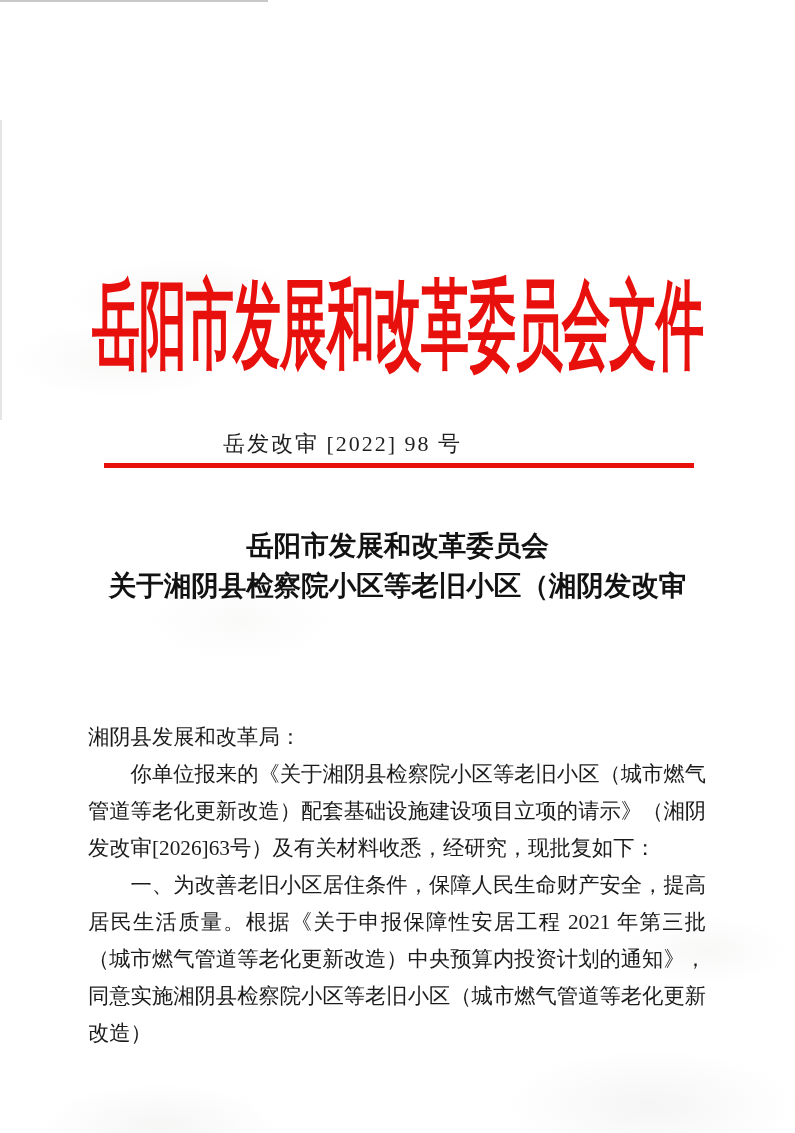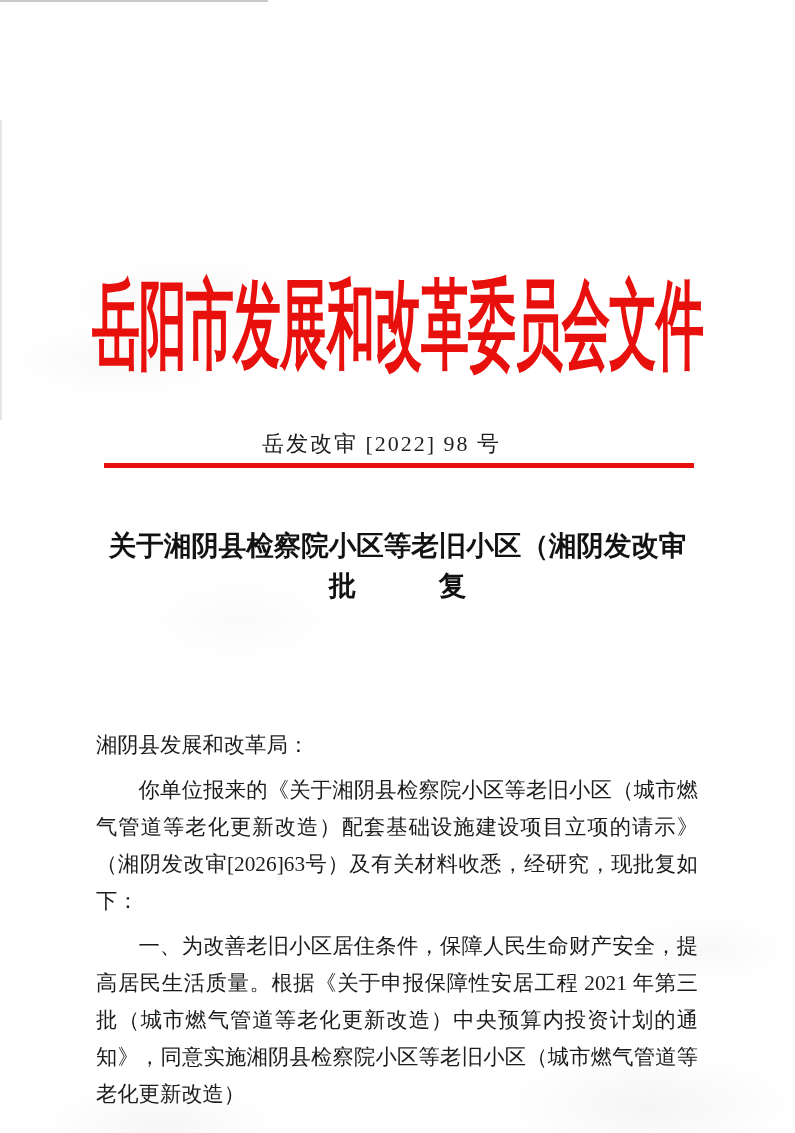--- a/index.html
+++ b/index.html
@@ -54,21 +54,20 @@
   .doc-number {
     position: absolute;
     top: 429px;
     left: 0;
     width: 685px;
     text-align: center;
     font-size: 22px;
     line-height: 30px;
     color: #1f1f1f;
     letter-spacing: 2px;
-    padding-left: 39px;
   }
   .red-rule {
     position: absolute;
     top: 463px;
     left: 104px;
     width: 590px;
     height: 5px;
     background: #e8100c;
   }
   .doc-title {
@@ -86,40 +85,40 @@
   .body-text {
     position: absolute;
     top: 719px;
     left: 88px;
     width: 618px;
     font-size: 21.3px;
     line-height: 37px;
     color: #1b1b1b;
     text-align: justify;
   }
-  .body-text p { margin: 8px; }
+  .body-text p { margin: 0; }
   .body-text p.indent { text-indent: 2em; }
 </style>
 </head>
 <body>
 
 <div class="page">
 
   <div class="edge-top"></div>
   <div class="edge-left"></div>
 
   <div class="banner-title">岳阳市发展和改革委员会文件</div>
 
   <div class="doc-number">岳发改审 [2022] 98 号</div>
 
   <div class="red-rule"></div>
 
   <div class="doc-title">
+    <div class="title-line">岳阳市发展和改革委员会</div>
     <div class="title-line">关于湘阴县检察院小区等老旧小区（湘阴发改审</div>
-    <div class="title-line">批　　　复</div>
   </div>
 
   <div class="body-text">
     <p>湘阴县发展和改革局：</p>
     <p class="indent">你单位报来的《关于湘阴县检察院小区等老旧小区（城市燃气管道等老化更新改造）配套基础设施建设项目立项的请示》（湘阴发改审[2026]63号）及有关材料收悉，经研究，现批复如下：</p>
     <p class="indent">一、为改善老旧小区居住条件，保障人民生命财产安全，提高居民生活质量。根据《关于申报保障性安居工程 2021 年第三批（城市燃气管道等老化更新改造）中央预算内投资计划的通知》，同意实施湘阴县检察院小区等老旧小区（城市燃气管道等老化更新改造）</p>
   </div>
 
 </div>
 

